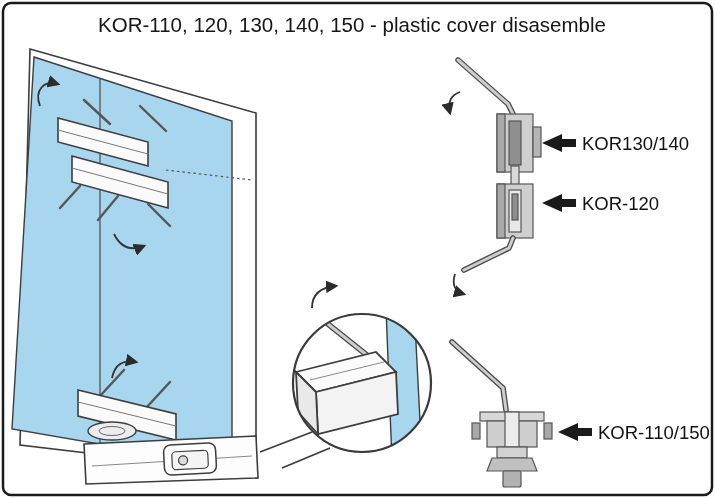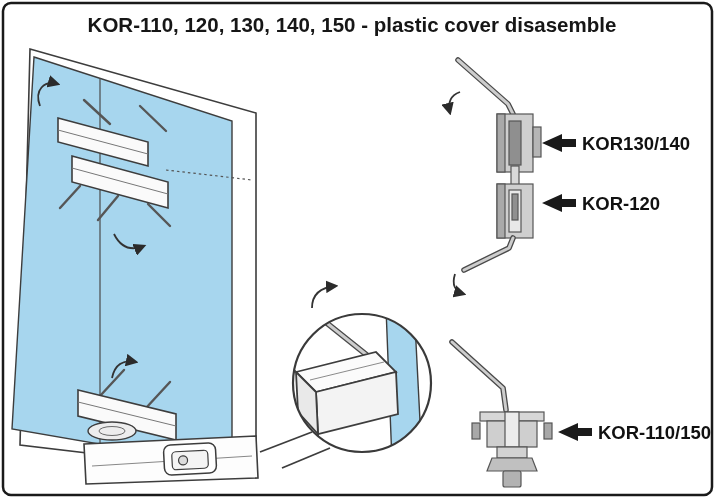--- a/index.html
+++ b/index.html
@@ -1,20 +1,19 @@
 <!DOCTYPE html>
 <html style="--panel-blue: #a7d6ee; --outline: #3d3d3d; --part-gray: #cfcfcf; --part-gray-dark: #8f8f8f; --arrow-black: #1a1a1a; --background: #ffffff;"><head>
 <meta charset="utf-8">
 <style>
   html,body { margin:0; padding:0; background:#fff; }
   .page {
     width:715px; height:498px; position:relative; overflow:hidden;
     background: var(--background, #ffffff);
     font-family:"Liberation Sans", sans-serif;
-    font-weight:bold;
   }
   svg { display:block; }
   svg text { font-family:"Liberation Sans", sans-serif; }
   .title-text { font-size:20.5px; fill:#161616; }
   .part-label { font-size:18.5px; fill:#111; }
   .box  { fill:#fafafa; stroke:var(--outline,#3d3d3d); stroke-width:1.6; }
   .oln  { stroke:var(--outline,#3d3d3d); }
   .pin  { stroke:#565656; stroke-width:2.4; stroke-linecap:round; fill:none; }
   .rodU { stroke:#4a4a4a; stroke-width:5.6; fill:none; stroke-linecap:round; stroke-linejoin:round; }
   .rodO { stroke:#cdcdcd; stroke-width:3;   fill:none; stroke-linecap:round; stroke-linejoin:round; }

